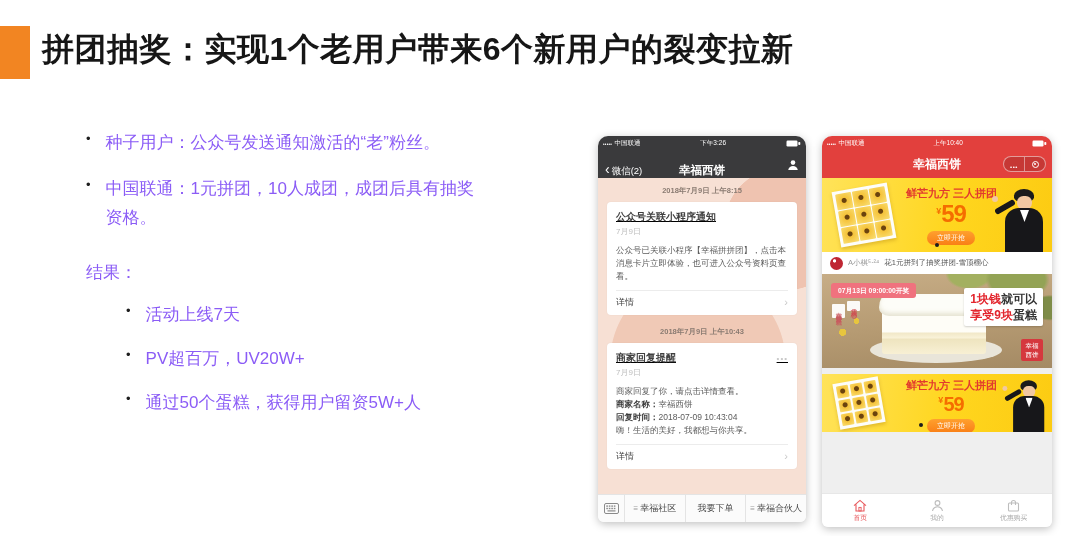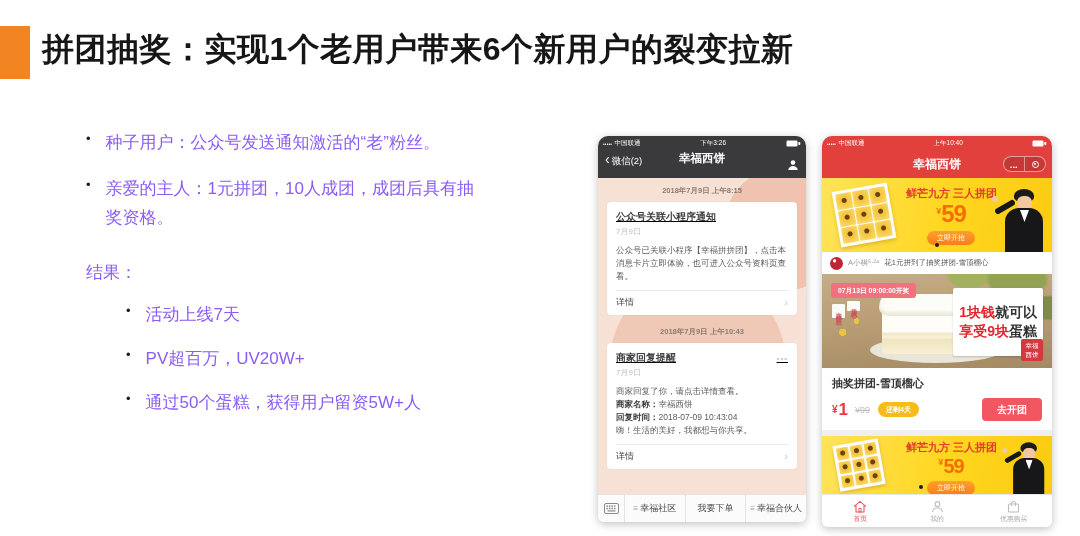--- a/index.html
+++ b/index.html
@@ -24,21 +24,21 @@
            box-shadow:0 2px 9px rgba(0,0,0,.25); display:flex; flex-direction:column; }
   .statusbar { height:15px; flex:none; display:flex; align-items:center; justify-content:space-between;
                padding:0 5px; color:#fff; font-size:6.5px; }
   .sb-left { display:flex; align-items:center; gap:3px; }
   .sb-dots::before { content:"• • • • •"; font-size:4.5px; letter-spacing:-.5px; }
   .chev { color:#c9c9c9; font-size:11px; line-height:1; }
 
   
   .wx-phone { left:598px; width:208px; height:386px; background:#fbfbfb; }
   .wx-phone .statusbar { background:#3a3a3c; }
-  .wx-nav { height:27px; flex:none; background:#3a3a3c; color:#fff; position:relative; display:flex; align-items:flex-start; }
+  .wx-nav { height:27px; flex:none; background:#3a3a3c; color:#fff; position:relative; display:flex; align-items:flex-end; }
   .wx-back { font-size:9.5px; margin-left:7px; z-index:2; cursor:default; }
   .wx-back::before { content:"‹"; font-size:14px; margin-right:2px; }
   .wx-title { position:absolute; left:0; right:0; text-align:center; font-size:11.5px; font-weight:700; }
   .wx-contact { position:absolute; right:7px; top:8px; }
   .wx-chat { flex:1; overflow:hidden; background-color:#f7e0d4;
     background-image:radial-gradient(circle 62px at 90% 16%, #efc3b0 0 99%, transparent 100%),
                      radial-gradient(circle 88px at 48% 58%, #f0c9b6 0 99%, transparent 100%); }
   .wx-time { text-align:center; font-size:7.5px; font-weight:700; color:#8a7b72; margin:8px 0 6px; }
   .wx-card { background:#fff; border-radius:4px; margin:0 9px; padding:8px 9px 0; box-shadow:0 0 2px rgba(0,0,0,.05); }
   .card-head { display:flex; justify-content:space-between; align-items:center;text-decoration:underline; }
@@ -115,22 +115,22 @@
   .photo-cake { position:absolute; left:60px; bottom:14px; width:104px; height:50px; border-radius:3px;
     background:linear-gradient(#fefdf7 0 56%, #f1e8c8 58%, #f9f2d8 68%, #eee4bf 70%, #f8f0d4 100%); }
   .photo-cake::before { content:""; position:absolute; left:-3px; right:-3px; top:-10px; height:22px; background:#fdfdf8;
     border-radius:10px 16px 8px 12px / 16px 20px 6px 10px; box-shadow:inset 0 -3px 4px rgba(190,180,140,.35); }
   .photo-badge { position:absolute; left:9px; top:9px; background:#f0727e; color:#fff; font-size:6.8px;
                  padding:2.5px 7px; border-radius:3px; font-weight:600; white-space:nowrap; }
   .ribbon { position:absolute; background:rgba(255,255,255,.94); writing-mode:vertical-rl; font-size:6.3px;
             letter-spacing:1px; text-align:center; padding:3px 2px; border-radius:1px; }
   .ribbon-left { left:10px; top:30px; color:#c9595f; }
   .ribbon-right { left:25px; top:27px; color:#d04a50; }
-  .photo-promo { position:absolute; right:9px; top:14px; background:#fff; padding:15px 6px; border-radius:2px;
-                 font-size:14px; font-weight:700; line-height:1.35; color:#333; box-shadow:0 1px 2px rgba(0,0,0,.18); white-space:nowrap;margin-left:33px; }
+  .photo-promo { position:absolute; right:9px; top:14px; background:#fff; padding:3px 6px; border-radius:2px;
+                 font-size:12px; font-weight:700; line-height:1.35; color:#333; box-shadow:0 1px 2px rgba(0,0,0,.18); white-space:nowrap;margin-left:33px; }
   .promo-em { color:#e3262e; }
   .photo-stamp { position:absolute; right:9px; bottom:7px; width:22px; height:22px; background:#d5383e; border-radius:2px;
                  color:#fff; font-size:6.5px; line-height:1.45; display:flex; align-items:center; justify-content:center; }
   .photo-stamp span { display:block; width:14px; text-align:center; }
 
   .mp-product { flex:none; background:#fff; padding:8px 10px 9px; }
   .prod-title { font-size:11px; font-weight:700; color:#333; }
   .prod-row { display:flex; align-items:center; margin-top:7px; }
   .prod-cur { color:#f0383f; font-size:10px; font-weight:700; }
   .prod-num { color:#f0383f; font-size:17px; font-weight:700; margin-left:1px; line-height:1; }
@@ -150,21 +150,21 @@
 
 <div class="slide">
   <div class="accent"></div>
   <div class="title">拼团抽奖：实现1个老用户带来6个新用户的裂变拉新</div>
 
   <div class="bullets">
     <div class="bullet">
         <span>种子用户：公众号发送通知激活的“老”粉丝。</span>
       </div>
     <div class="bullet">
-        <span>亲爱的主人：1元拼团，10人成团，成团后具有抽奖资格。</span>
+        <span>中国联通：1元拼团，10人成团，成团后具有抽奖资格。</span>
       </div>
     <div class="result-label">结果：</div>
     <div class="sub-bullets">
       <div class="bullet">
           <span>活动上线7天</span>
         </div>
       <div class="bullet">
           <span>PV超百万，UV20W+</span>
         </div>
       <div class="bullet">
@@ -324,30 +324,20 @@
       <div class="ribbon ribbon-right">雪顶榴心</div>
       <div class="photo-promo">
         <div><span class="promo-em">1块钱</span><span>就可以</span></div>
         <div><span class="promo-em">享受9块</span><span>蛋糕</span></div>
       </div>
       <div class="photo-stamp">
           <span>幸福西饼</span>
         </div>
     </div>
 
-    <div class="mp-product">
-      <div class="prod-title">抽奖拼团-雪顶榴心</div>
-      <div class="prod-row">
-        <span class="prod-cur">¥</span>
-        <span class="prod-num">1</span>
-        <span class="prod-orig">¥99</span>
-        <span class="prod-tag">还剩4天</span>
-        <span class="prod-btn">去开团</span>
-      </div>
-    </div>
 
     <div class="mp-banner banner-sm">
       <div class="cake-tray">
         <div class="cake-cell"></div>
           <div class="cake-cell"></div>
           <div class="cake-cell"></div>
         <div class="cake-cell"></div>
           <div class="cake-cell"></div>
           <div class="cake-cell"></div>
         <div class="cake-cell"></div>

